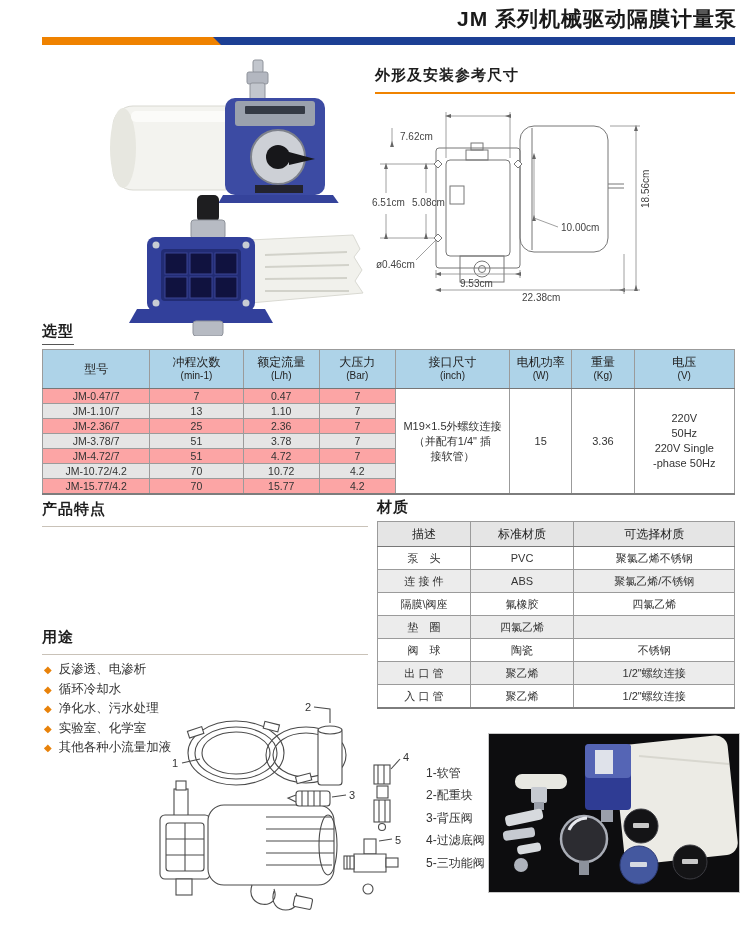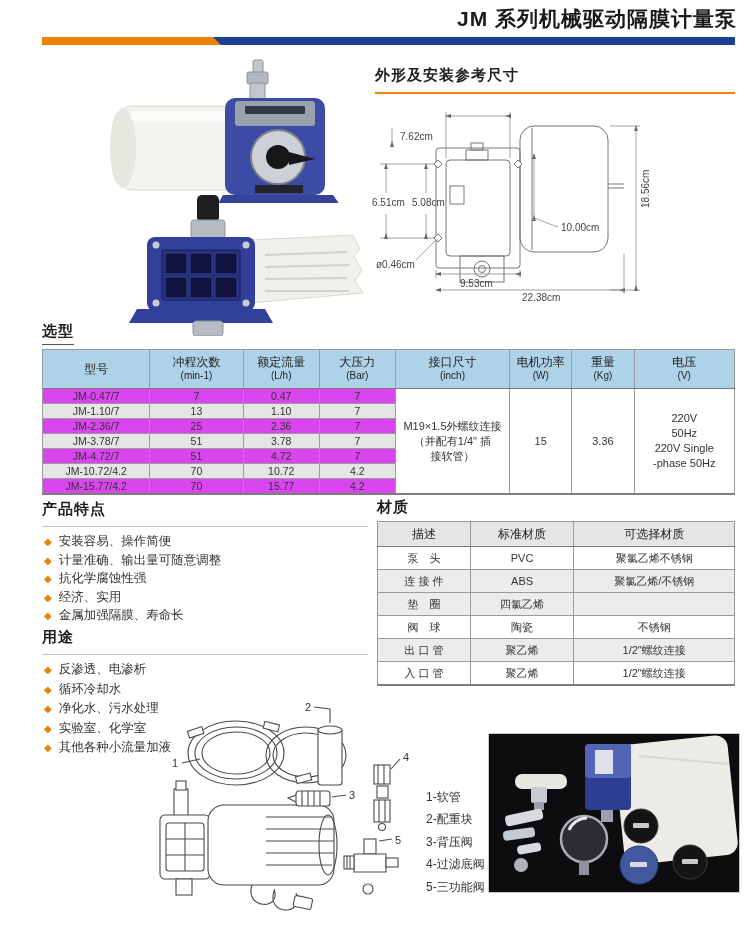--- a/index.html
+++ b/index.html
@@ -26,40 +26,40 @@
   .photos svg{position:absolute;left:0;}
   
   .dims-svg{position:absolute;left:372px;top:98px;width:363px;height:205px;}
   .dims-svg text{font-family:"Liberation Sans","DejaVu Sans",sans-serif;font-size:10px;fill:#444;}
   
   table{border-collapse:collapse;table-layout:fixed;padding-left:10px;}
   .sel-table{position:absolute;left:42px;top:349px;width:693px;font-size:10.5px;}
   .sel-table th,.sel-table td{border:1px solid #9b9b9b;text-align:center;vertical-align:middle;padding:0;}
   .sel-table thead th{background:#aed3e8;height:38px;font-weight:normal;color:#222;font-size:12px;line-height:14px;border-bottom:1px solid #777;}
   .sel-table thead .unit{font-size:10px;}
-  .sel-table tbody td{height:14px;color:#333;background:#d946ef;}
+  .sel-table tbody td{height:14px;color:#333;background:#fca5a5;}
   .sel-table tbody tr.alt td{background:#e5e5e5;}
   .sel-table tbody td.merged{background:#fff;font-size:11px;line-height:15px;}
   .sel-table{border-bottom:2px solid #7d7d7d;}
   
   .bullet-list{position:absolute;list-style:none;margin:0;padding:0;font-size:12.5px;color:#333;}
   .bullet-list li{height:18.5px;line-height:18.5px;white-space:nowrap;}
   .bullet-list .diamond{color:#e8820a;font-size:10px;margin-right:7px;}
   .uses-list li{height:19.5px;line-height:19.5px;}
   
   .mat-table{position:absolute;left:377px;top:521px;width:358px;font-size:11px;}
   .mat-table th,.mat-table td{border:1px solid #9b9b9b;text-align:center;vertical-align:middle;padding:0;}
   .mat-table thead th{background:#e5e5e5;height:24px;font-size:12px;font-weight:normal;color:#222;border-bottom:1px solid #777;}
   .mat-table tbody td{height:22px;background:#fff;color:#333;}
   .mat-table tbody tr.alt td{background:#ececec;}
   .mat-table{border-bottom:2px solid #7d7d7d;}
   
   .exploded-svg{position:absolute;left:148px;top:693px;width:278px;height:234px;}
   .exploded-svg text{font-family:"Liberation Sans","DejaVu Sans",sans-serif;font-size:11px;fill:#333;}
-  .parts-list{position:absolute;left:426px;top:762px;font-size:12px;color:#333;margin-top:24px;}
+  .parts-list{position:absolute;left:426px;top:762px;font-size:12px;color:#333;}
   .parts-list div{height:22.4px;line-height:22.4px;white-space:nowrap;}
   
   .kit-photo{position:absolute;left:488px;top:733px;width:250px;height:158px;border:1px solid #c8c8c8;background:#0d0d0f;}
   .kit-caption{position:absolute;left:488px;top:892px;width:250px;text-align:center;font-size:16px;font-weight:bold;color:#1e1e1e;letter-spacing:2px;}
 </style>
 </head>
 <body>
 
 <div class="page">
 
@@ -278,27 +278,20 @@
           <td>JM-15.77/4.2</td>
           <td>70</td>
           <td>15.77</td>
           <td>4.2</td>
         </tr>
       </tbody>
   </table>
 
   <div class="sec-title" style="left:42px;top:500px">产品特点</div>
   <div class="rule-light" style="left:42px;top:526px;width:326px"></div>
-  <ul class="bullet-list" style="left:44px;top:532px">
-      <li><span class="diamond">◆</span><span>安装容易、操作简便</span></li>
-      <li><span class="diamond">◆</span><span>计量准确、输出量可随意调整</span></li>
-      <li><span class="diamond">◆</span><span>抗化学腐蚀性强</span></li>
-      <li><span class="diamond">◆</span><span>经济、实用</span></li>
-      <li><span class="diamond">◆</span><span>金属加强隔膜、寿命长</span></li>
-    </ul>
 
   <div class="sec-title" style="left:377px;top:498px">材质</div>
   <table class="mat-table">
     <colgroup>
         <col style="width:26%">
         <col style="width:29%">
         <col style="width:45%">
       </colgroup>
     <thead>
         <tr>
@@ -310,20 +303,25 @@
     <tbody>
         <tr>
           <td>泵　头</td>
           <td>PVC</td>
           <td>聚氯乙烯不锈钢</td>
         </tr>
         <tr class="alt">
           <td>连 接 件</td>
           <td>ABS</td>
           <td>聚氯乙烯/不锈钢</td>
+        </tr>
+        <tr>
+          <td>隔膜\阀座</td>
+          <td>氟橡胶</td>
+          <td>四氯乙烯</td>
         </tr>
         <tr class="alt">
           <td>垫　圈</td>
           <td>四氯乙烯</td>
           <td></td>
         </tr>
         <tr>
           <td>阀　球</td>
           <td>陶瓷</td>
           <td>不锈钢</td>

